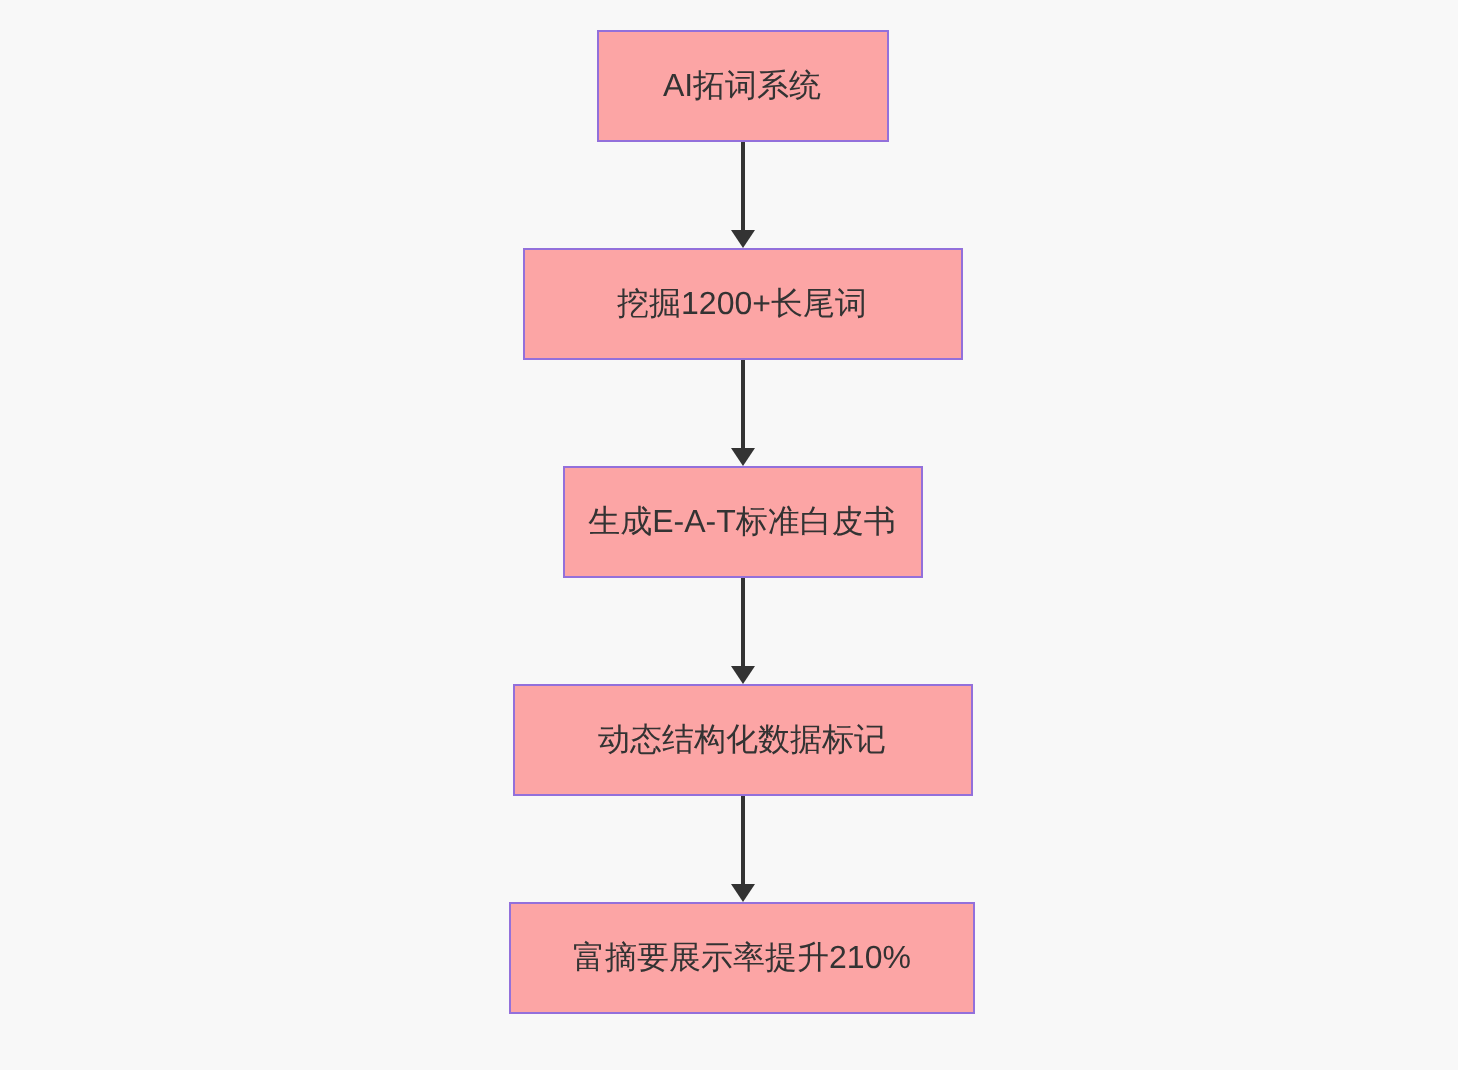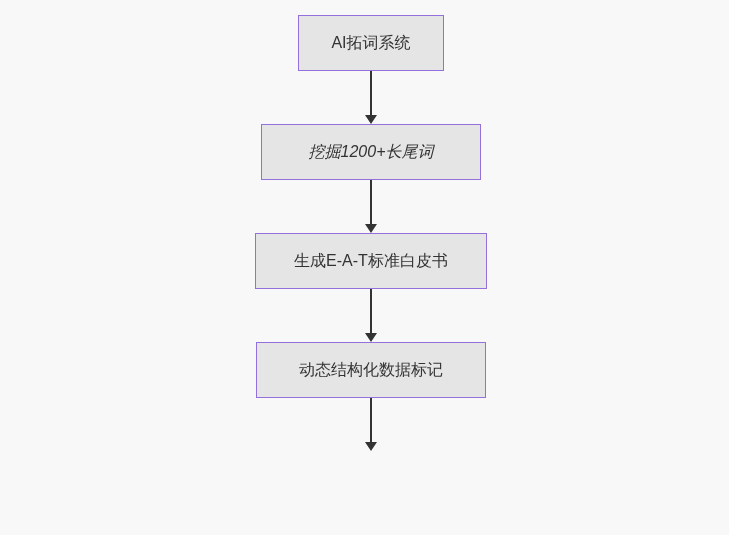--- a/index.html
+++ b/index.html
@@ -19,33 +19,33 @@
     left: 371px;
     top: 15px;
     transform: translateX(-50%);
     display: flex;
     flex-direction: column;
     align-items: center;
   }
   .node {
     box-sizing: border-box;
     height: 56px;
-    background: #e5e5e5;
+    background: #fca5a5;
     border: 1px solid #9370DB;
     display: flex;
     align-items: center;
     justify-content: center;
     font-size: 16px;
     color: #333333;
     white-space: nowrap;
     text-align: center;
   }
   .node-1 { width: 146px; }
-  .node-2 { width: 220px; font-style: italic; }
-  .node-3 { width: 232px; }
+  .node-2 { width: 220px; }
+  .node-3 { width: 180px; }
   .node-4 { width: 230px; }
   .node-5 { width: 233px; }
   .arrow {
     height: 53px;
     display: flex;
     flex-direction: column;
     align-items: center;
   }
   .arrow .stem {
     width: 2px;
@@ -94,14 +94,17 @@
 
   <div class="node node-4">
     <span>动态结构化数据标记</span>
   </div>
 
   <div class="arrow">
     <div class="stem"></div>
     <div class="head"></div>
   </div>
 
+  <div class="node node-5">
+    <span>富摘要展示率提升210%</span>
+  </div>
 
 </div>
 
 </body></html>

